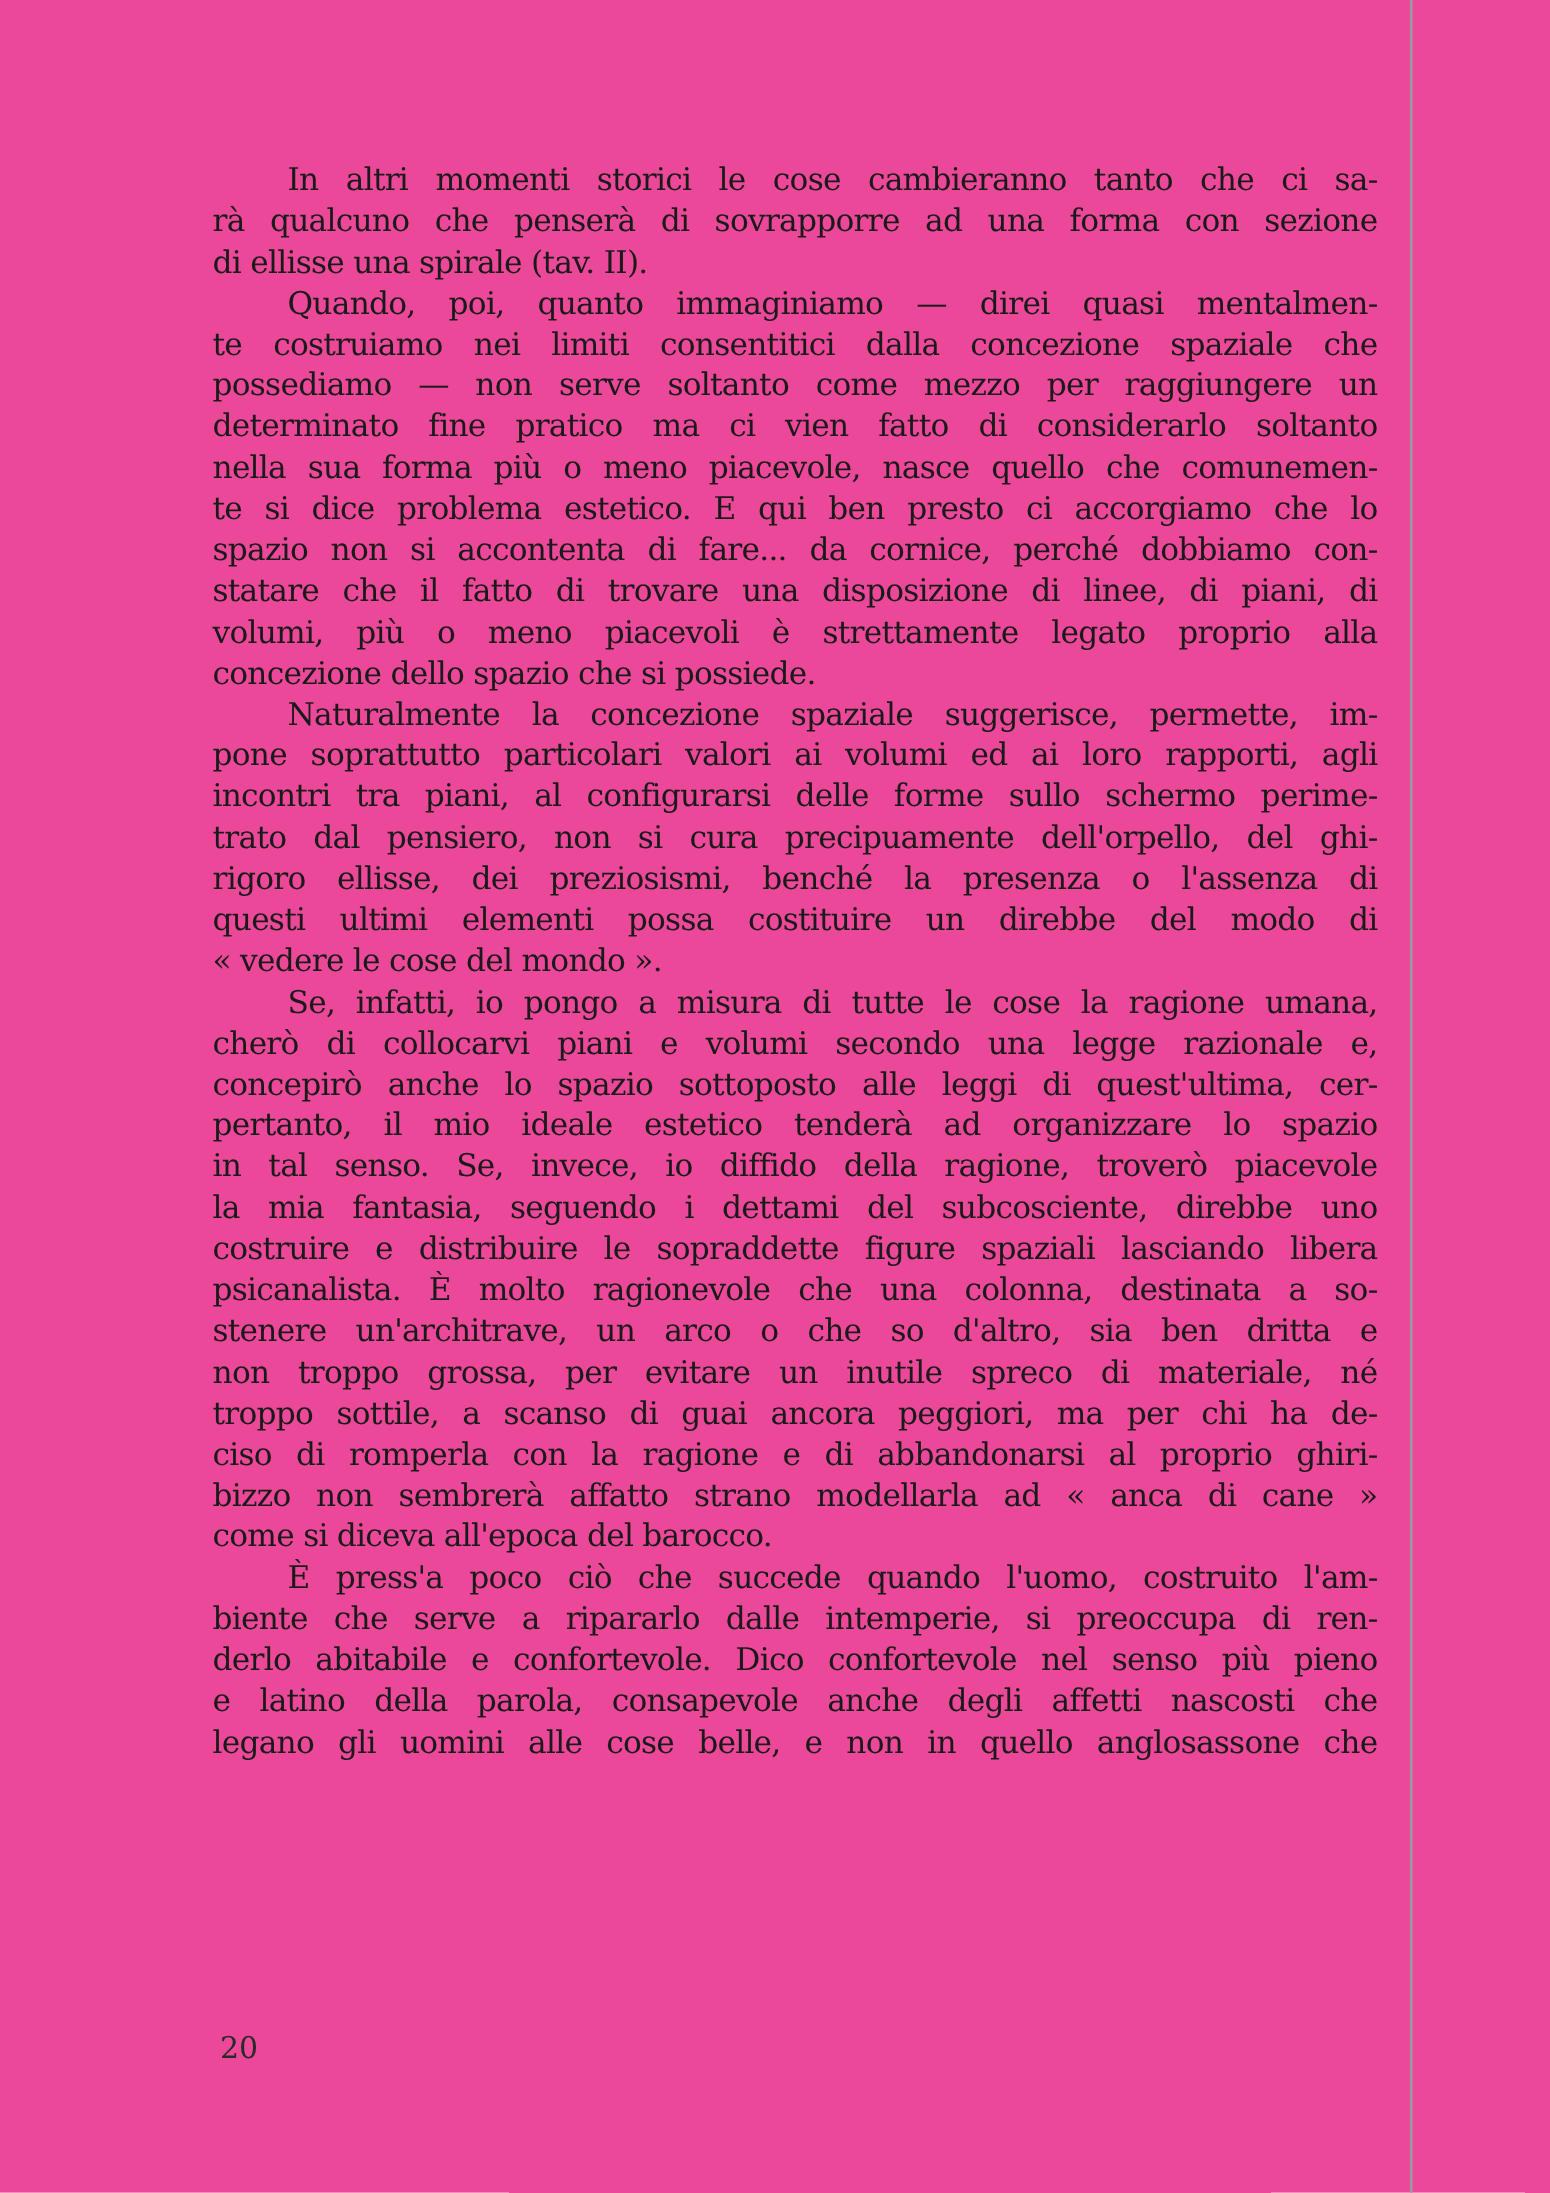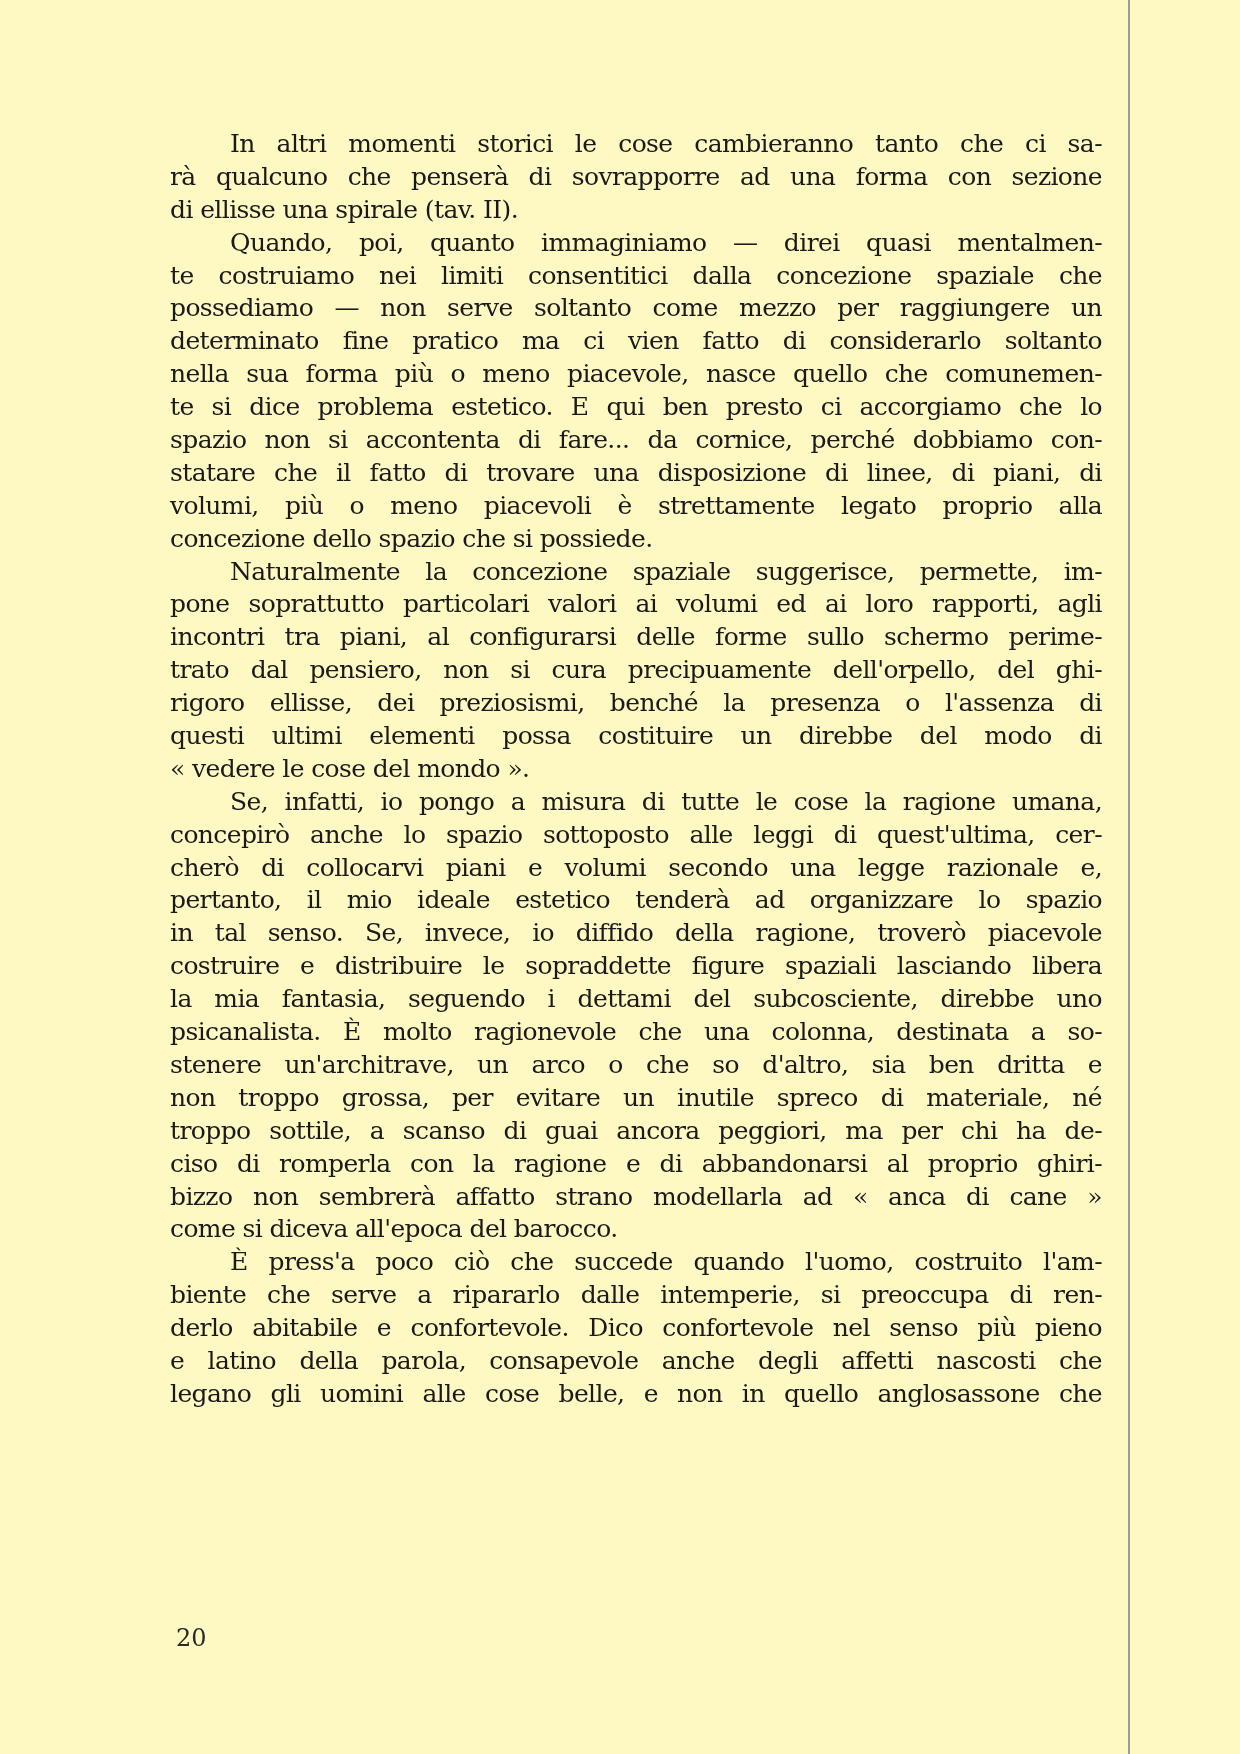--- a/index.html
+++ b/index.html
@@ -12,21 +12,21 @@
     height: 1754px;
     position: relative;
     overflow: hidden;
   }
   .page {
     position: absolute;
     left: 0;
     top: 0;
     width: 1240px;
     height: 1754px;
-    background: #fef9c3;
+    background: #ec4899;
   }
   .page-edge {
     position: absolute;
     left: 1128px;
     top: 0;
     width: 2px;
     height: 1754px;
     background: #9a9a9a;
   }
   .text-block {
@@ -96,26 +96,26 @@
       <span class="line">pone soprattutto particolari valori ai volumi ed ai loro rapporti, agli</span>
       <span class="line">incontri tra piani, al configurarsi delle forme sullo schermo perime-</span>
       <span class="line">trato dal pensiero, non si cura precipuamente dell'orpello, del ghi-</span>
       <span class="line">rigoro ellisse, dei preziosismi, benché la presenza o l'assenza di</span>
       <span class="line">questi ultimi elementi possa costituire un direbbe del modo di</span>
       <span class="line last">« vedere le cose del mondo ».</span>
     </div>
 
     <div>
       <span class="line indent">Se, infatti, io pongo a misura di tutte le cose la ragione umana,</span>
+      <span class="line">cherò di collocarvi piani e volumi secondo una legge razionale e,</span>
       <span class="line">concepirò anche lo spazio sottoposto alle leggi di quest'ultima, cer-</span>
-      <span class="line">cherò di collocarvi piani e volumi secondo una legge razionale e,</span>
       <span class="line">pertanto, il mio ideale estetico tenderà ad organizzare lo spazio</span>
       <span class="line">in tal senso. Se, invece, io diffido della ragione, troverò piacevole</span>
+      <span class="line">la mia fantasia, seguendo i dettami del subcosciente, direbbe uno</span>
       <span class="line">costruire e distribuire le sopraddette figure spaziali lasciando libera</span>
-      <span class="line">la mia fantasia, seguendo i dettami del subcosciente, direbbe uno</span>
       <span class="line">psicanalista. È molto ragionevole che una colonna, destinata a so-</span>
       <span class="line">stenere un'architrave, un arco o che so d'altro, sia ben dritta e</span>
       <span class="line">non troppo grossa, per evitare un inutile spreco di materiale, né</span>
       <span class="line">troppo sottile, a scanso di guai ancora peggiori, ma per chi ha de-</span>
       <span class="line">ciso di romperla con la ragione e di abbandonarsi al proprio ghiri-</span>
       <span class="line">bizzo non sembrerà affatto strano modellarla ad « anca di cane »</span>
       <span class="line last">come si diceva all'epoca del barocco.</span>
     </div>
 
     <div>

